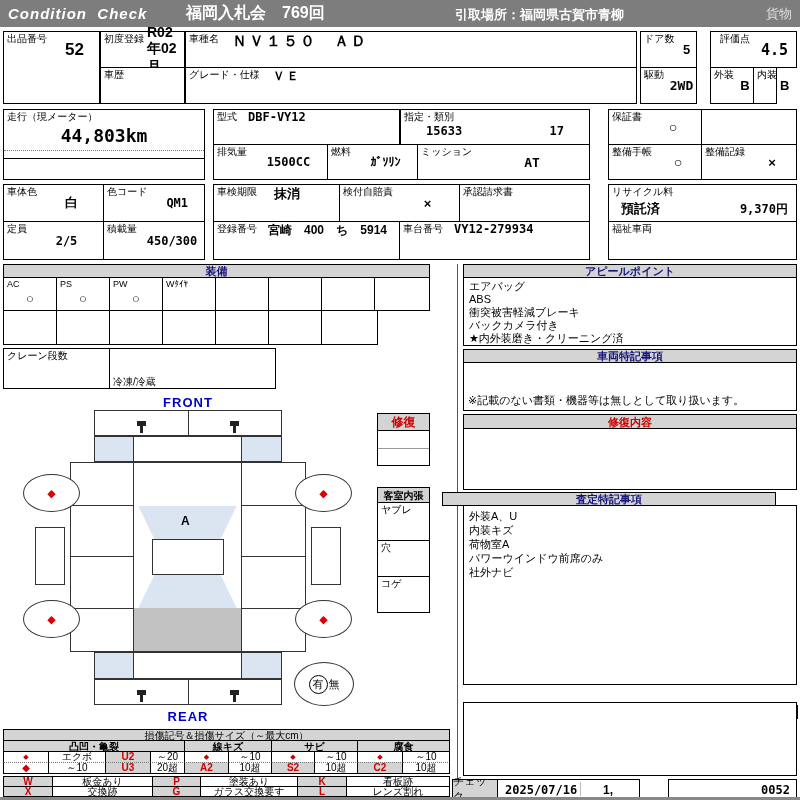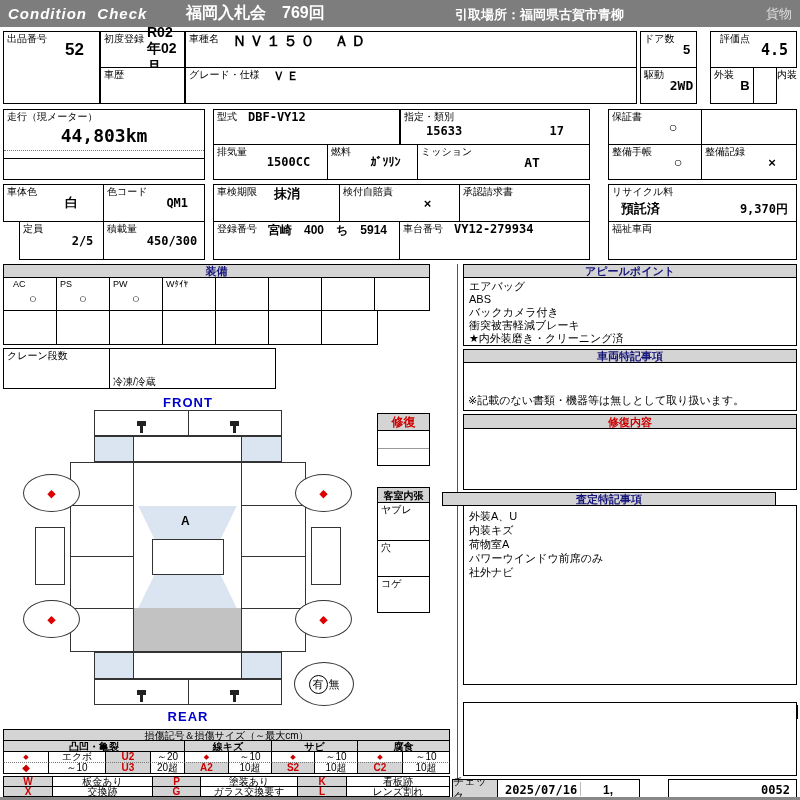--- a/index.html
+++ b/index.html
@@ -70,21 +70,21 @@
     <span class="grow val mono" style="font-size:13px;">2WD</span>
   </div>
   <div class="box flexc" style="left:710px;top:31px;width:87px;height:37px;padding-left:6px;">
     <span class="lbl center">評価点</span>
     <span class="grow val mono" style="font-size:15px;">4.5</span>
   </div>
   <div class="box flexc" style="left:710px;top:67px;width:44px;height:37px;">
     <span class="lbl center">外装</span>
     <span class="grow val" style="font-size:13px;">B</span>
   </div>
-  <div class="box flexc" style="left:753px;top:67px;width:24px;height:37px;padding-left:20px;">
+  <div class="box flexc" style="left:753px;top:67px;width:24px;height:37px;">
     <span class="lbl center">内装</span>
     <span class="grow val" style="font-size:13px;">B</span>
   </div>
 
   <div class="box" style="left:3px;top:109px;width:202px;height:71px;">
     <span class="lbl">走行（現メーター）</span>
     <div class="center val mono" style="font-size:18px;margin-top:2px;">44,803km</div>
     <div class="dotline" style="left:0;top:40px;width:200px;"></div>
     <div class="hline" style="left:0;top:48px;width:200px;background:#000;"></div>
   </div>
@@ -124,21 +124,21 @@
   </div>
 
   <div class="box flexc" style="left:3px;top:184px;width:101px;height:38px;">
     <span class="lbl">車体色</span>
     <span class="grow val" style="font-size:13px;">白</span>
   </div>
   <div class="box flexc" style="left:103px;top:184px;width:102px;height:38px;">
     <span class="lbl">色コード</span>
     <span class="grow val mono" style="font-size:12px;">QM1</span>
   </div>
-  <div class="box flexc" style="left:3px;top:221px;width:101px;height:39px;margin-left:16px;">
+  <div class="box flexc" style="left:3px;top:221px;width:101px;height:39px;">
     <span class="lbl">定員</span>
     <span class="grow val mono" style="font-size:12px;">2/5</span>
   </div>
   <div class="box flexc" style="left:103px;top:221px;width:102px;height:39px;">
     <span class="lbl">積載量</span>
     <span class="grow val mono" style="font-size:12px;">450/300</span>
   </div>
   <div class="box flexc" style="left:213px;top:184px;width:127px;height:38px;">
     <span class="lbl">車検期限</span>
     <span class="val" style="font-size:13px;padding-left:14px;">抹消</span>
@@ -162,21 +162,21 @@
     <span class="lbl">リサイクル料</span>
     <span class="abs val" style="left:12px;top:15px;font-size:13px;">預託済</span>
     <span class="abs val mono" style="right:8px;top:16px;font-size:12px;">9,370円</span>
   </div>
   <div class="box flexc" style="left:608px;top:221px;width:189px;height:39px;">
     <span class="lbl">福祉車両</span>
   </div>
 
   <div class="bar" style="left:3px;top:264px;width:427px;height:14px;line-height:13px;">装備</div>
 
-  <div class="box" style="left:3px;top:277px;width:54px;height:34px;padding-left:6px;">
+  <div class="box" style="left:3px;top:277px;width:54px;height:34px;">
     <span class="lbl" style="font-size:9px;">AC</span>
     <div class="center val" style="font-size:13px;">○</div>
   </div>
   <div class="box" style="left:56px;top:277px;width:54px;height:34px;">
     <span class="lbl" style="font-size:9px;">PS</span>
     <div class="center val" style="font-size:13px;">○</div>
   </div>
   <div class="box" style="left:109px;top:277px;width:54px;height:34px;">
     <span class="lbl" style="font-size:9px;">PW</span>
     <div class="center val" style="font-size:13px;">○</div>
@@ -203,22 +203,22 @@
   <div class="box flexc" style="left:109px;top:348px;width:167px;height:41px;align-items:flex-end;">
     <span class="lbl">冷凍/冷蔵</span>
   </div>
 
   <div class="vline" style="left:457px;top:264px;height:533px;background:#555;"></div>
 
   <div class="bar" style="left:463px;top:264px;width:334px;height:14px;line-height:13px;">アピールポイント</div>
   <div class="box" style="left:463px;top:277px;width:334px;height:69px;padding:2px 5px;font-size:11px;line-height:13px;">
     <div>エアバッグ</div>
     <div>ABS</div>
+    <div>衝突被害軽減ブレーキ</div>
     <div>バックカメラ付き</div>
-    <div>衝突被害軽減ブレーキ</div>
     <div>★内外装磨き・クリーニング済</div>
   </div>
 
   <div class="bar" style="left:463px;top:349px;width:334px;height:14px;line-height:13px;">車両特記事項</div>
   <div class="box" style="left:463px;top:362px;width:334px;height:49px;">
     <span class="abs" style="left:4px;bottom:2px;font-size:11px;">※記載のない書類・機器等は無しとして取り扱います。</span>
   </div>
 
   <div class="bar red" style="left:463px;top:414px;width:334px;height:15px;line-height:14px;color:#cc0000;">修復内容</div>
   <div class="box" style="left:463px;top:428px;width:334px;height:62px;"></div>

